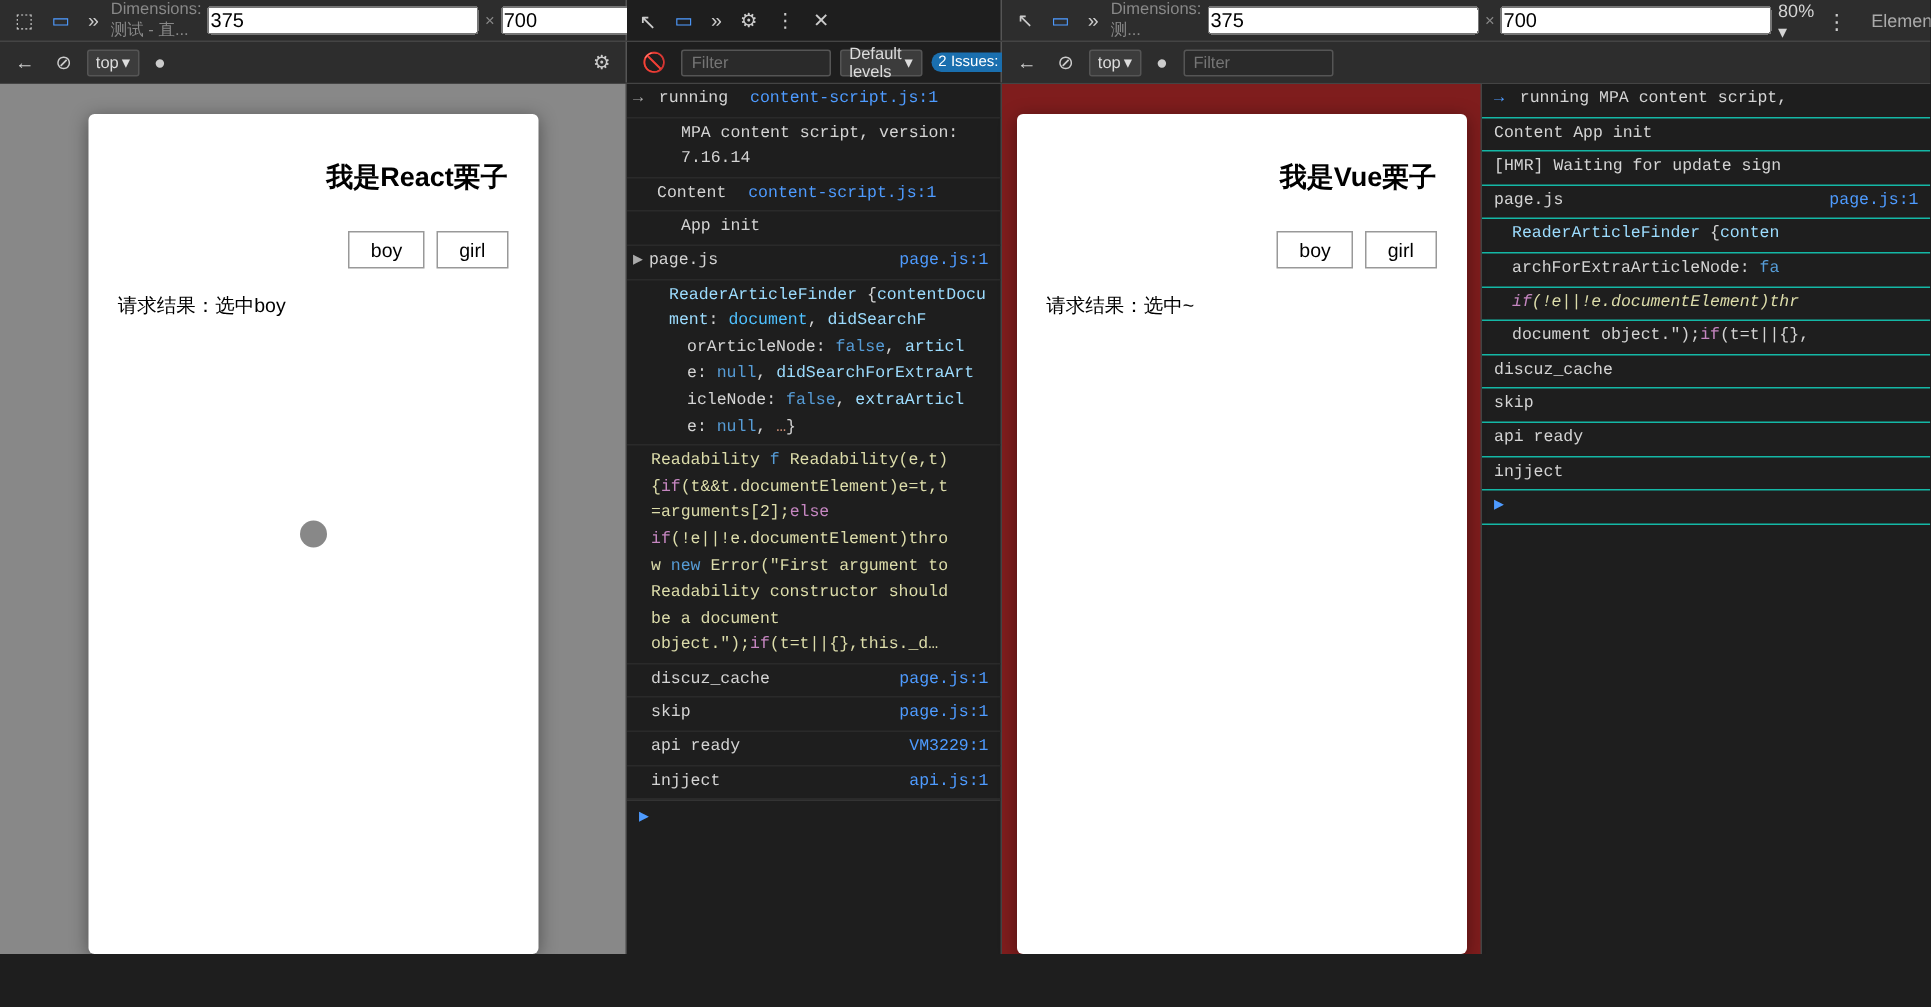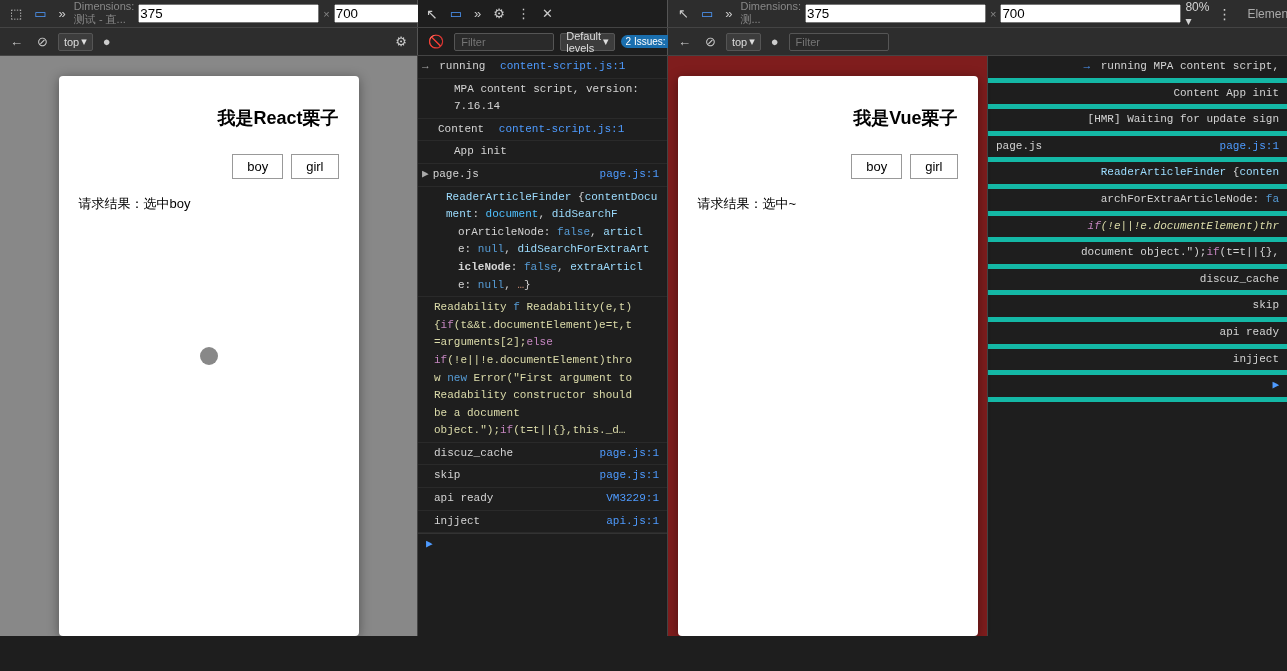--- a/index.html
+++ b/index.html
@@ -270,26 +270,25 @@
       align-items: flex-start;
     }
     .clog .ltext { flex: 1; word-break: break-word; }
     .clog .lfile { color: #4e9bff; flex-shrink: 0; cursor: pointer; margin-left: 8px; white-space: nowrap; }
     .clog.with-arrow { padding-left: 4px; }
     .clog .larrow { color: #aaa; margin-right: 4px; cursor: pointer; }
     .clog .larrow2 { color: #aaa; margin-right: 4px; }
     
     .cright {
       padding: 2px 8px;
-      border-bottom: 5px solid #14b8a6;
+      border-bottom: 1px solid #14b8a6;
       line-height: 1.6;
       color: #d4d4d4;
       font-family: 'Courier New', monospace;
       font-size: 11px;
-      text-align: right;
     }
     .cright.clickable { cursor: pointer; }
     
     .rc-arrow {
       color: #4e9bff;
       margin-right: 4px;
     }
     
     .console-prompt-area {
       padding: 3px 8px;
@@ -427,21 +426,21 @@
           <span class="larrow2">▶</span>page.js
         </div>
         <span class="lfile">page.js:1</span>
       </div>
 
       <div class="clog">
         <div class="ltext" style="padding-left:12px; color:#d4d4d4; word-break:break-all;">
           <span style="color:#9cdcfe;">ReaderArticleFinder</span> {<span style="color:#9cdcfe;">contentDocument</span>: <span style="color:#4fc1ff;">document</span>, <span style="color:#9cdcfe;">didSearchF</span><br>
           <span style="padding-left:12px;">orArticleNode</span>: <span style="color:#569cd6;">false</span>, <span style="color:#9cdcfe;">articl</span><br>
           <span style="padding-left:12px;">e</span>: <span style="color:#569cd6;">null</span>, <span style="color:#9cdcfe;">didSearchForExtraArt</span><br>
-          <span style="padding-left:12px;font-weight:bold;">icleNode</span>: <span style="color:#569cd6;">false</span>, <span style="color:#9cdcfe;">extraArticl</span><br>
+          <span style="padding-left:12px;">icleNode</span>: <span style="color:#569cd6;">false</span>, <span style="color:#9cdcfe;">extraArticl</span><br>
           <span style="padding-left:12px;">e</span>: <span style="color:#569cd6;">null</span>, <span style="color:#ce9178;">…</span>}
         </div>
       </div>
 
       <div class="clog">
         <div class="ltext" style="word-break:break-all; color:#dcdcaa;">
           Readability <span style="color:#569cd6;">f</span> Readability(e,t)<br>
           {<span style="color:#c586c0;">if</span>(t&amp;&amp;t.documentElement)e=t,t<br>
           =arguments[2];<span style="color:#c586c0;">else</span><br>
           <span style="color:#c586c0;">if</span>(!e||!e.documentElement)thro<br>

